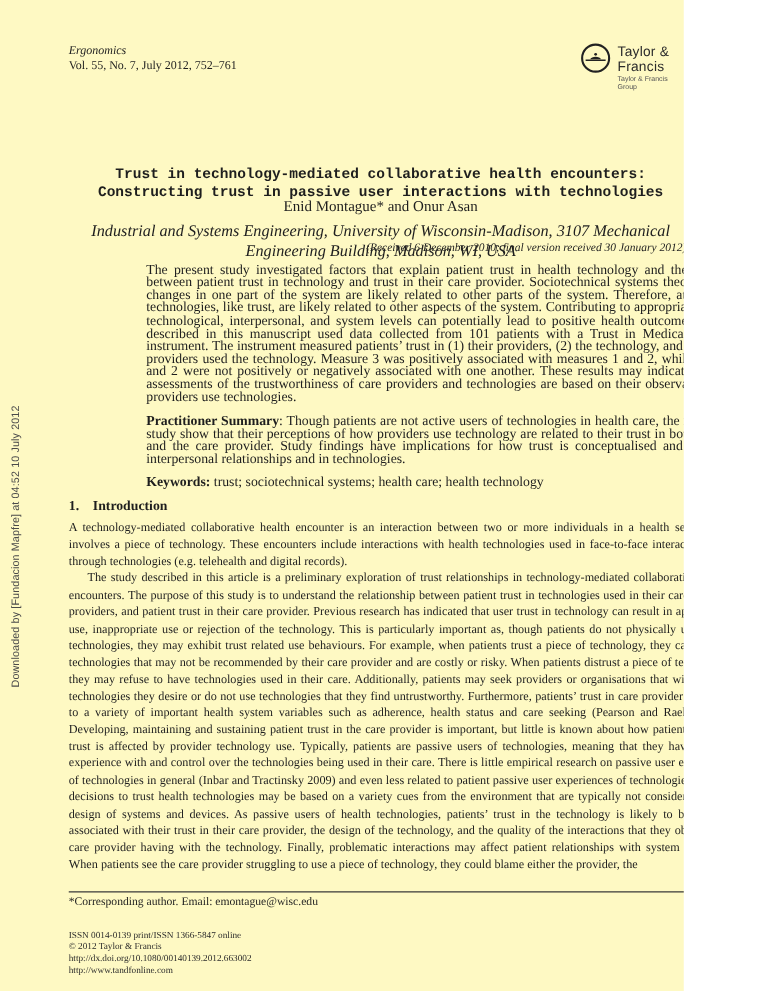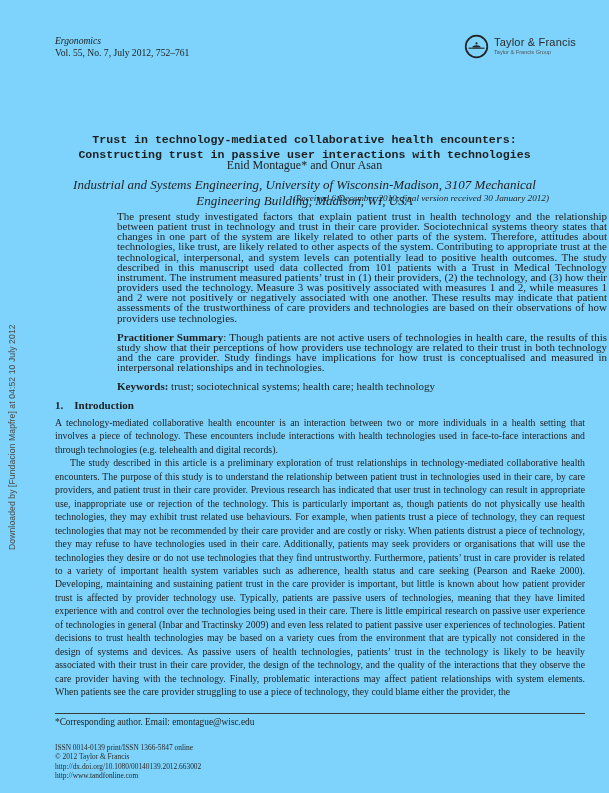--- a/index.html
+++ b/index.html
@@ -1,19 +1,19 @@
 <!DOCTYPE html>
 <html><head>
 <meta charset="utf-8">
 <style>
   html,body{margin:0;padding:0;}
   .page{
     position:relative;
-    width:609px;height:793px;
-    background:#7dd3fc;
+    width:547px;height:793px;
+    background:#fef9c3;
     font-family:"Liberation Serif",serif;
     color:#1e1e1e;
     overflow:hidden;
   }
   
   .watermark{
     position:absolute;
     left:7px;top:252px;height:298px;width:15px;
     writing-mode:vertical-rl;
     transform:rotate(180deg);
@@ -23,21 +23,21 @@
     white-space:nowrap;
     letter-spacing:.1px;
   }
   
   .journal-block{position:absolute;left:55px;top:35px;font-size:9.6px;line-height:12px;}
   .journal-name{font-style:italic;}
   
   .logo{position:absolute;left:464px;top:34px;display:flex;align-items:flex-start;}
   .logo-circle{width:25px;height:25px;margin-right:5px;}
   .logo-text{font-family:"Liberation Sans",sans-serif;padding-top:2px;}
-  .logo-main{font-size:11px;color:#2b2b2b;letter-spacing:.2px;text-align:center;}
+  .logo-main{font-size:11px;color:#2b2b2b;letter-spacing:.2px;}
   .logo-sub{font-size:5.6px;color:#555;margin-top:1px;}
   
   .title{
     position:absolute;left:60px;width:489px;top:124px;
     text-align:center;font-weight:bold;font-size:11.6px;line-height:15.5px;font-family:Liberation Mono, monospace;
   }
   .authors{position:absolute;left:60px;width:489px;top:158px;text-align:center;font-size:12px;}
   .affiliation{position:absolute;left:40px;width:529px;top:177px;text-align:center;font-style:italic;font-size:13px;}
   .received{position:absolute;left:60px;width:489px;top:193px;text-align:right;font-style:italic;font-size:9.2px;}
   

